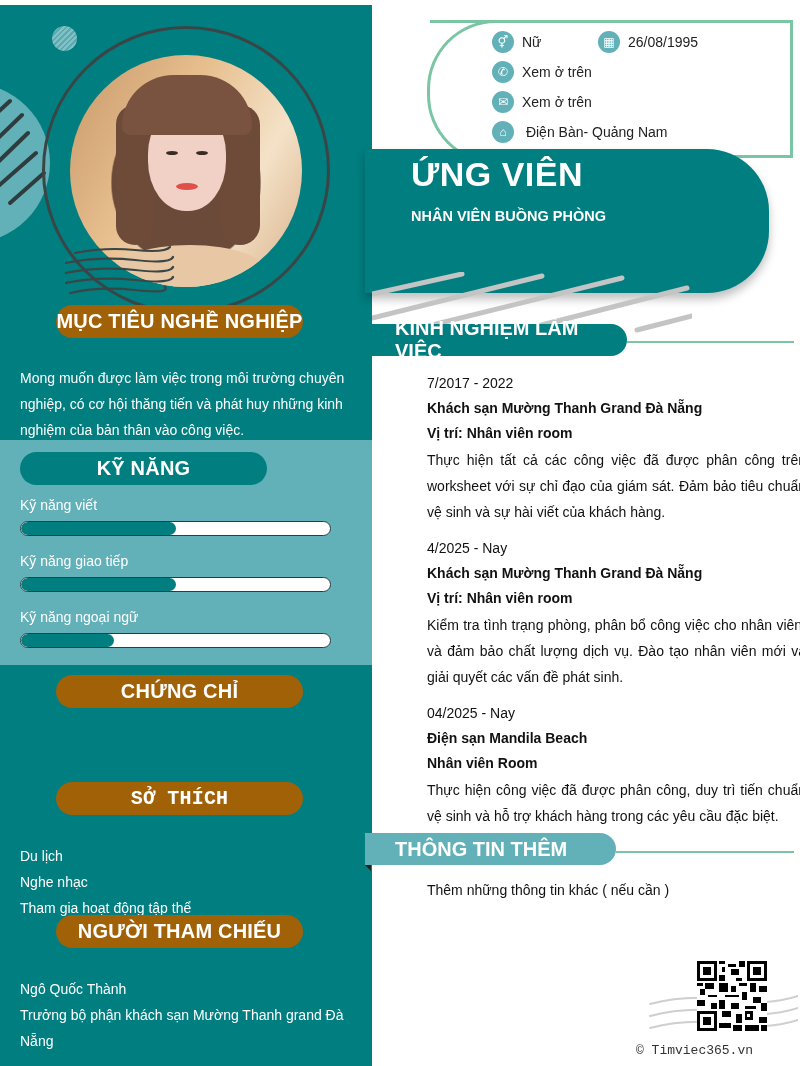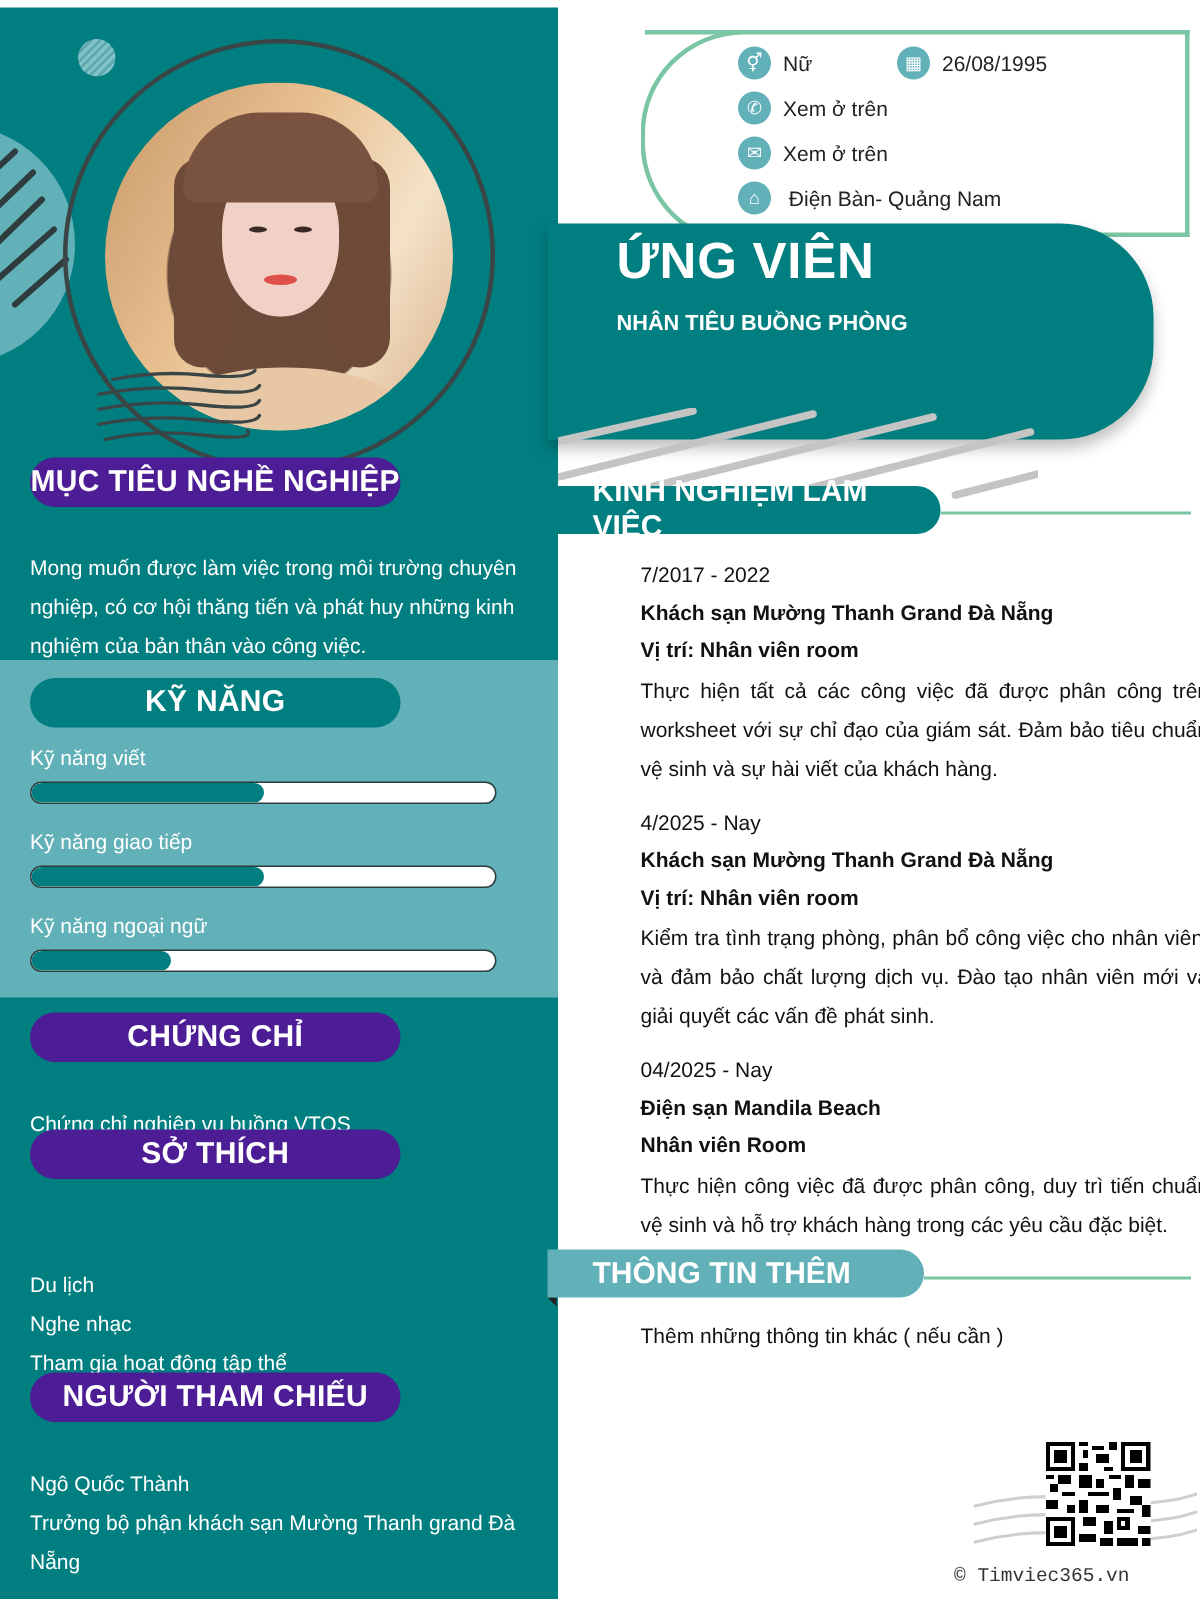--- a/index.html
+++ b/index.html
@@ -21,21 +21,21 @@
   .photo .hair { position: absolute; left: 52px; top: 20px; width: 130px; height: 60px; border-radius: 60px 60px 10px 10px; background: #7a5340; }
   .photo .hair-l { position: absolute; left: 46px; top: 50px; width: 38px; height: 140px; border-radius: 20px; background: #6e4a38; }
   .photo .hair-r { position: absolute; left: 150px; top: 50px; width: 40px; height: 140px; border-radius: 20px; background: #6e4a38; }
   .photo .lips { position: absolute; left: 106px; top: 128px; width: 22px; height: 7px; border-radius: 50%; background: #e0504a; }
   .photo .eye { position: absolute; top: 96px; width: 12px; height: 4px; border-radius: 50%; background: #3a2a24; }
   .photo .shirt { position: absolute; left: 40px; top: 190px; width: 160px; height: 60px; border-radius: 50% 50% 0 0; background: #e8c8a4; }
   .waves { position: absolute; left: 65px; top: 240px; width: 110px; height: 55px; }
 
   .pill { position: absolute; left: 20px; width: 247px; height: 33px; border-radius: 17px; color: #fff;
     font-weight: bold; font-size: 20px; display: flex; align-items: center; justify-content: center; letter-spacing: 0.2px; }
-  .pill.light { background: #4c1d95; }
+  .pill.light { background: #a16207; margin-left: 36px; }
   .pill.dark { background: #007e80; }
   .side-text { position: absolute; left: 20px; width: 335px; color: #fff; font-size: 14px; line-height: 26px; margin-top: 21px; }
   .skills-band { position: absolute; left: 0; top: 435px; width: 372px; height: 225px; background: #62b0b8; }
   .skill-label { position: absolute; left: 20px; color: #fff; font-size: 14px; }
   .bar { position: absolute; left: 20px; width: 311px; height: 15px; border-radius: 8px; background: #fff; border: 1.5px solid #2d3c3d; overflow: hidden; }
   .bar .fill { height: 100%; background: #007e80; border-radius: 8px; }
 
   
   .info-box { position: absolute; left: 430px; top: 20px; width: 363px; height: 138px; border: 3px solid #7ac6a4; border-left: none;
     border-radius: 0; }
@@ -113,23 +113,22 @@
     <div class="bar" style="top:137px;">
         <div class="fill" style="width:50%;"></div>
       </div>
     <div class="skill-label" style="top:169px;">Kỹ năng ngoại ngữ</div>
     <div class="bar" style="top:193px;">
         <div class="fill" style="width:30%;"></div>
       </div>
   </div>
 
   <div class="pill light" style="top:670px;">CHỨNG CHỈ</div>
-  <div class="side-text" style="top:710px;">Chứng chỉ nghiệp vụ buồng VTOS</div>
-
-  <div class="pill light" style="top:748px;">SỞ THÍCH</div>
+
+  <div class="pill light" style="top:777px;font-family:Liberation Mono, monospace;">SỞ THÍCH</div>
   <div class="side-text" style="top:817px;">Du lịch</div>
   <div class="side-text" style="top:843px;">Nghe nhạc</div>
   <div class="side-text" style="top:869px;">Tham gia hoạt động tập thể</div>
 
   <div class="pill light" style="top:910px;">NGƯỜI THAM CHIẾU</div>
   <div class="side-text" style="top:950px;">Ngô Quốc Thành</div>
   <div class="side-text" style="top:976px;">Trưởng bộ phận khách sạn Mường Thanh grand Đà Nẵng</div>
 </div>
 
 <div class="info-box"></div>
@@ -149,21 +148,21 @@
   <span class="ico">✉</span>
   <span>Xem ở trên</span>
 </div>
 <div class="info-row" style="left:492px; top:121px;">
   <span class="ico">⌂</span>
   <span style="white-space:pre;"> Điện Bàn- Quảng Nam</span>
 </div>
 
 <div class="name-banner">
   <div class="name">ỨNG VIÊN</div>
-  <div class="role">NHÂN TIÊU BUỒNG PHÒNG</div>
+  <div class="role">NHÂN VIÊN BUỒNG PHÒNG</div>
 </div>
 <svg class="stripes" viewBox="0 0 320 62">
   <g stroke="#c4c4c4" stroke-width="5" stroke-linecap="round" fill="none">
     <path d="M0 22 L90 2"></path>
       <path d="M0 46 L170 4"></path>
       <path d="M40 58 L250 6"></path>
       <path d="M150 58 L315 16"></path>
       <path d="M265 58 L320 44"></path>
   </g>
 </svg>

